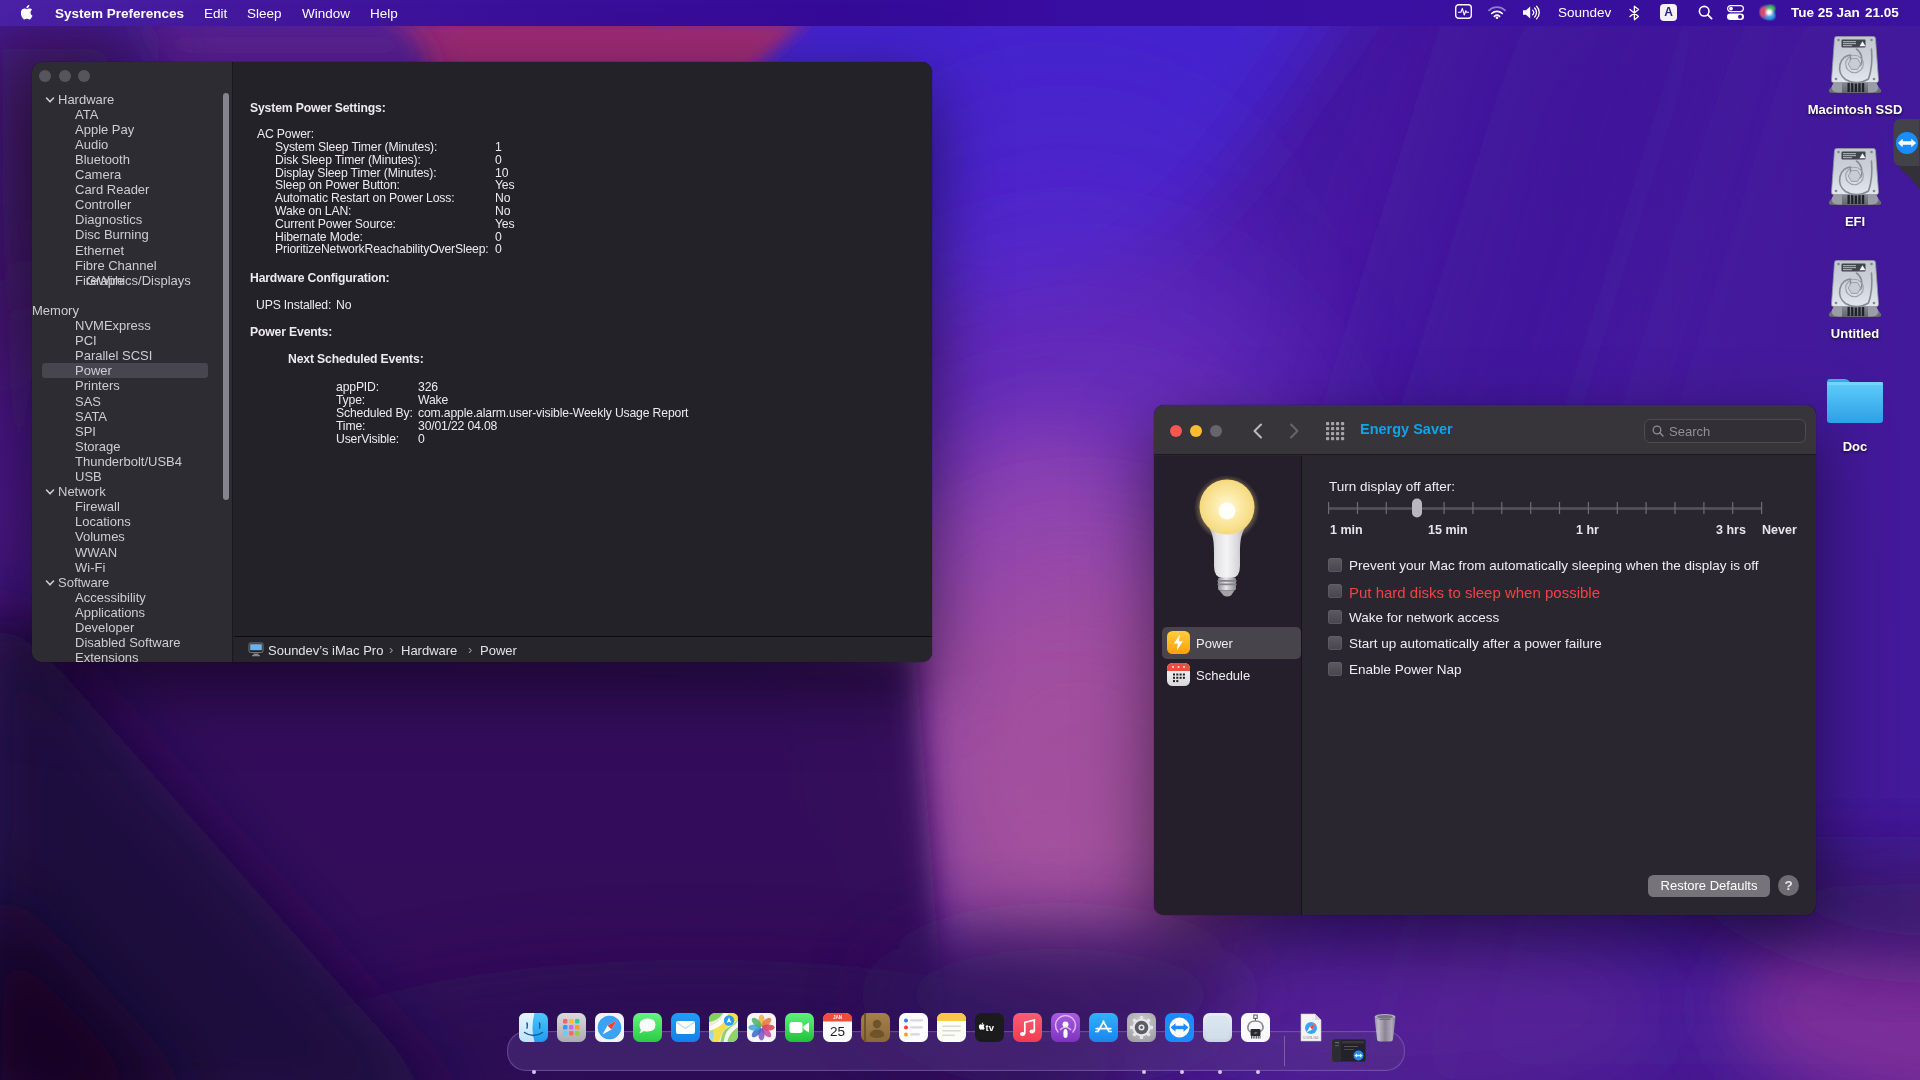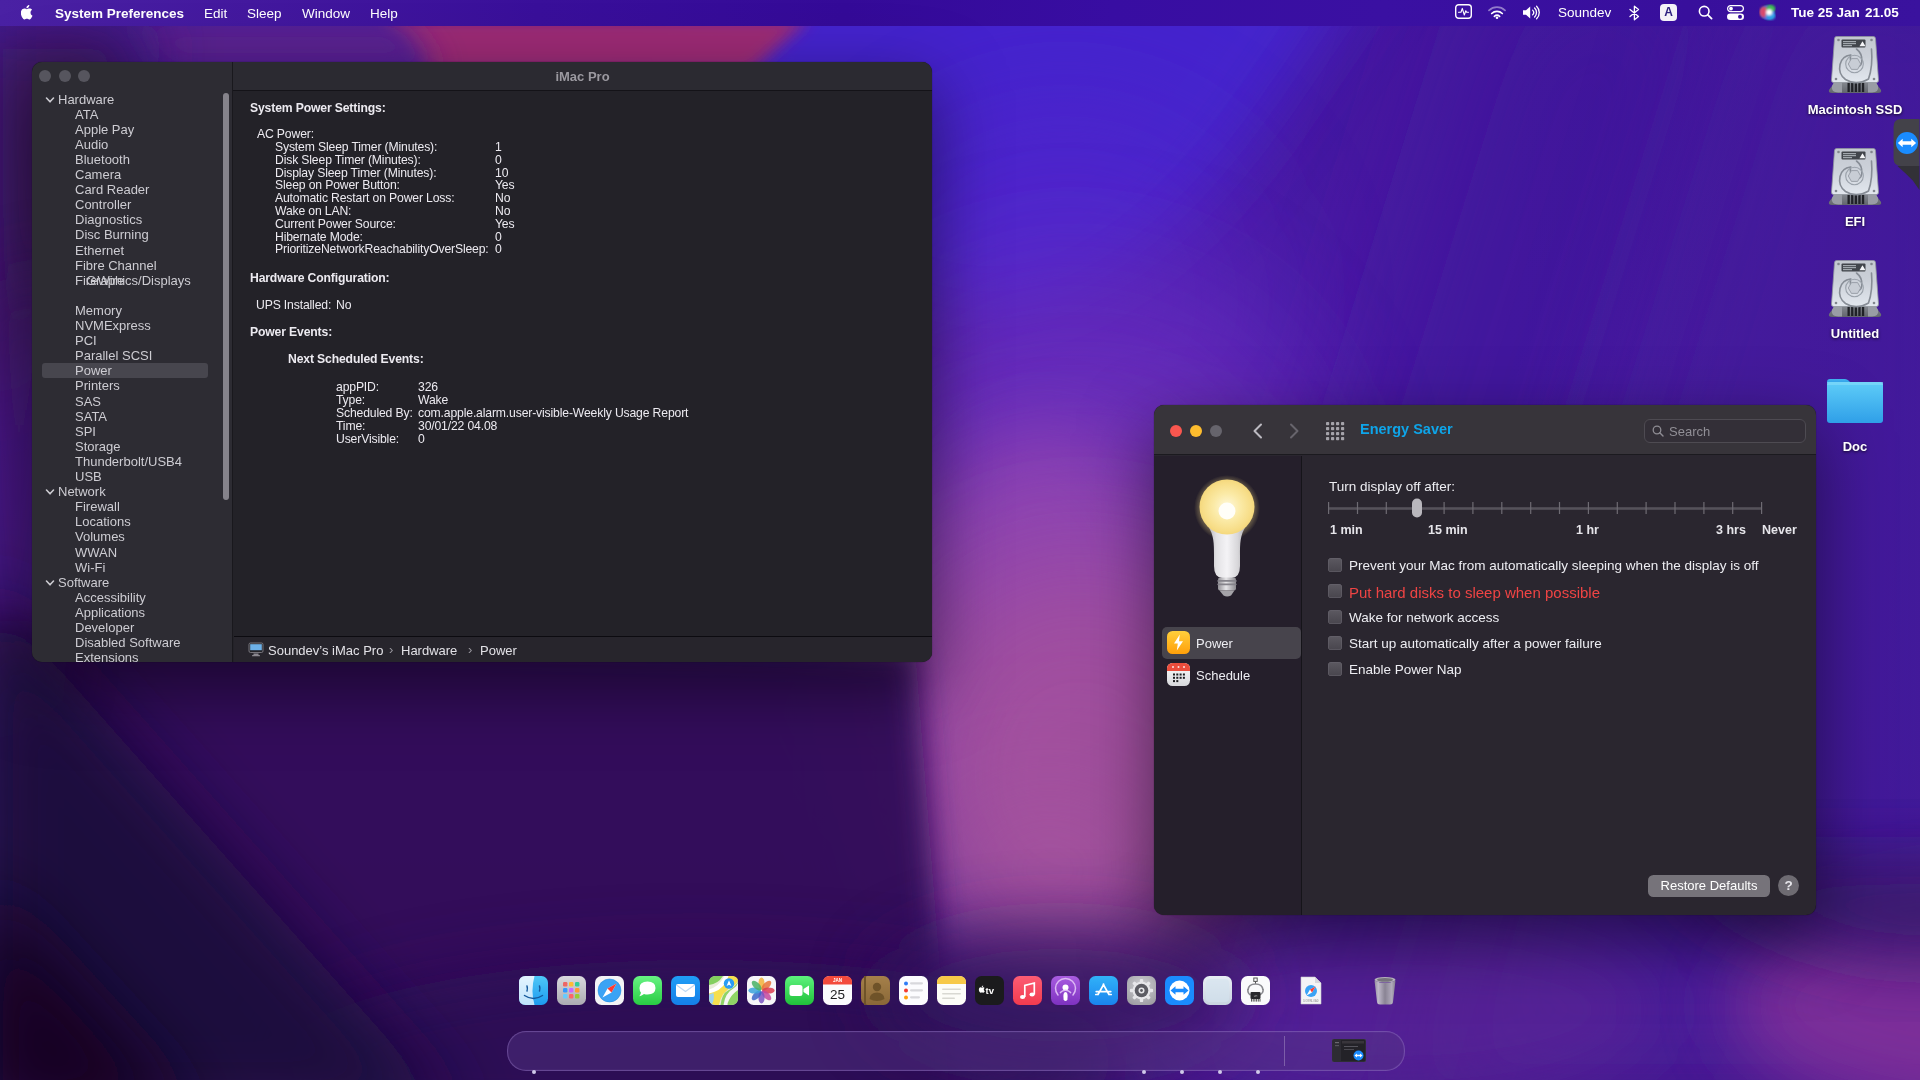--- a/index.html
+++ b/index.html
@@ -24,21 +24,21 @@
 #w1scroll{position:absolute;left:191px;top:31px;width:6px;height:407px;background:#85838b;border-radius:3px}
 .crow{position:absolute;white-space:nowrap;font-size:12.2px;letter-spacing:-.15px;color:#eceaf0;line-height:12.5px}
 #w1foot{position:absolute;left:202px;top:574px;width:698px;height:26px;background:#27252c;border-top:1px solid #0c0b10;border-radius:0 0 10px 0}
 #w2{left:1154px;top:405px;width:662px;height:510px;background:#2a262f}
 #w2title{position:absolute;left:0;top:0;width:662px;height:50px;background:#37343a;border-radius:10px 10px 0 0;border-bottom:1px solid #1b1a1f}
 #w2side{position:absolute;left:0;top:51px;width:148px;height:459px;background:#251f2b;border-radius:0 0 0 10px;border-right:1px solid #151419}
 #w2search{position:absolute;left:490px;top:14px;width:162px;height:24px;border:1px solid #4e4b52;border-radius:6px;background:#332f37;display:flex;align-items:center;color:#918f96;font-size:13px}
 .ckbox{position:absolute;width:14px;height:14px;border-radius:3.5px;background:linear-gradient(#5c5961,#48454d);box-shadow:inset 0 0 0 .5px #6a6770}
 .dicon{position:absolute;width:120px;text-align:center;color:#fff;font-size:13px;font-weight:bold;text-shadow:0 1px 3px rgba(0,0,0,.75)}
 #dock{position:absolute;left:507px;top:1031px;width:898px;height:40px;background:rgba(84,52,132,.46);border:1px solid rgba(160,130,210,.40);border-radius:19px;box-shadow:inset 0 0 0 .5px rgba(255,255,255,.06)}
-.dk{position:absolute;top:976px;width:29px;height:20px}
+.dk{position:absolute;top:1013px;width:29px;height:20px}
 .ddot{position:absolute;top:1070px;width:3.5px;height:3.5px;border-radius:2px;background:#d0c9e9}
 </style></head><body>
 <div id="desk">
     <svg id="wall" width="1920" height="1080" viewBox="0 0 1920 1080">
 <defs>
 <linearGradient id="base" x1="0" y1="0" x2="0" y2="1">
  <stop offset="0" stop-color="#43179d"></stop>
           <stop offset=".35" stop-color="#4a1ca4"></stop>
  <stop offset=".7" stop-color="#4c1e9e"></stop>
           <stop offset="1" stop-color="#42187e"></stop>
@@ -138,41 +138,40 @@
         <ellipse cx="5" cy="8" rx="4.6" ry="5.5" fill="#e84860" opacity=".9"></ellipse>
         <ellipse cx="11.8" cy="4.6" rx="4.6" ry="3.8" fill="#3fbf4e" opacity=".95"></ellipse>
         <ellipse cx="11.5" cy="12" rx="5" ry="4" fill="#2fa8e8" opacity=".9"></ellipse>
         <circle cx="10.2" cy="8.3" r="3" fill="#fff"></circle>
       </g>
     </svg>
     <span class="abs" style="left:1791px;top:5px;color:#fff;font-size:13.5px;font-weight:600">Tue 25 Jan</span>
     <span class="abs" style="left:1865px;top:5px;color:#fff;font-size:13.5px;font-weight:600">21.05</span>
     <div class="win" id="w1">
       <div id="w1side"></div>
-      <div id="w1title">iMac Pro</div>
       <div class="light" style="left:7px;top:8px"></div>
       <div class="light" style="left:26.5px;top:8px"></div>
       <div class="light" style="left:46px;top:8px"></div>
       <div class="trow" style="top:29.5px;padding-left:26px"><svg class="chev" width="10" height="10" viewBox="0 0 10 10" style="left:13px;top:3px">
           <path d="M1.5 3 L5 6.8 L8.5 3" fill="none" stroke="#cdccd2" stroke-width="1.6" stroke-linecap="round" stroke-linejoin="round"></path>
         </svg>Hardware</div>
       <div class="trow" style="top:44.6px;padding-left:43px">ATA</div>
       <div class="trow" style="top:59.7px;padding-left:43px">Apple Pay</div>
       <div class="trow" style="top:74.8px;padding-left:43px">Audio</div>
       <div class="trow" style="top:89.89999999999999px;padding-left:43px">Bluetooth</div>
       <div class="trow" style="top:104.99999999999999px;padding-left:43px">Camera</div>
       <div class="trow" style="top:120.09999999999998px;padding-left:43px">Card Reader</div>
       <div class="trow" style="top:135.2px;padding-left:43px">Controller</div>
       <div class="trow" style="top:150.29999999999998px;padding-left:43px">Diagnostics</div>
       <div class="trow" style="top:165.39999999999998px;padding-left:43px">Disc Burning</div>
       <div class="trow" style="top:180.49999999999997px;padding-left:43px">Ethernet</div>
       <div class="trow" style="top:195.59999999999997px;padding-left:43px">Fibre Channel</div>
       <div class="trow" style="top:210.69999999999996px;padding-left:43px">FireWire</div>
       <div class="trow" style="top:211px;padding-left:54px">Graphics/Displays</div>
-      <div class="trow" style="top:240.89999999999995px;padding-left:43px">Memory</div>
+      <div class="trow" style="top:240.89999999999995px;">Memory</div>
       <div class="trow" style="top:255.99999999999994px;padding-left:43px">NVMExpress</div>
       <div class="trow" style="top:271.09999999999997px;padding-left:43px">PCI</div>
       <div class="trow" style="top:286.2px;padding-left:43px">Parallel SCSI</div>
       <div class="tsel" style="top:301.3px"></div>
       <div class="trow" style="top:301.3px;padding-left:43px">Power</div>
       <div class="trow" style="top:316.40000000000003px;padding-left:43px">Printers</div>
       <div class="trow" style="top:331.50000000000006px;padding-left:43px">SAS</div>
       <div class="trow" style="top:346.6000000000001px;padding-left:43px">SATA</div>
       <div class="trow" style="top:361.7000000000001px;padding-left:43px">SPI</div>
       <div class="trow" style="top:376.8000000000001px;padding-left:43px">Storage</div>

